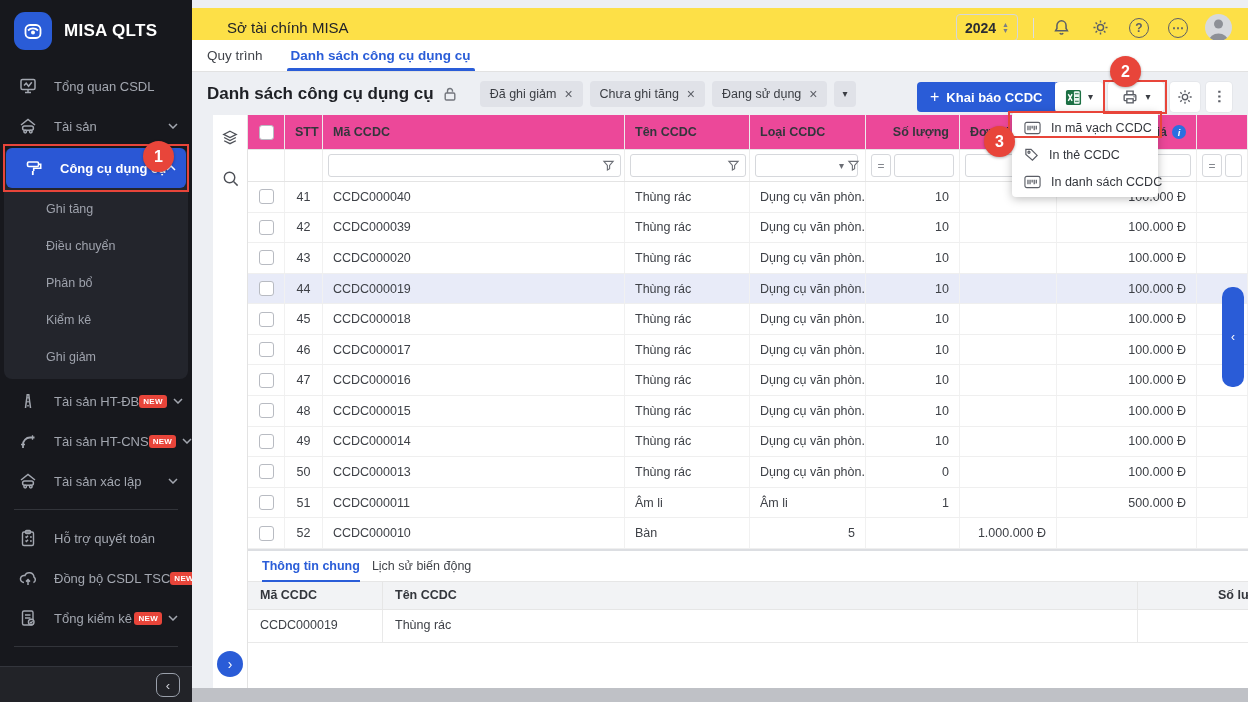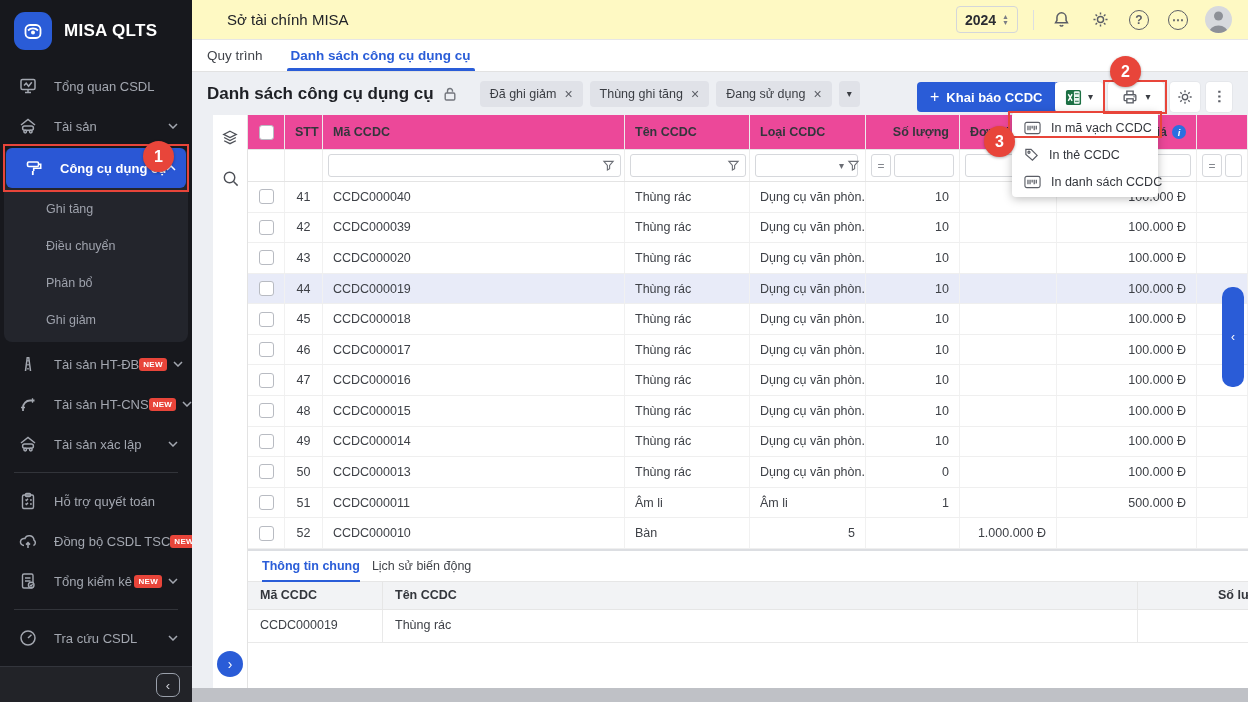--- a/index.html
+++ b/index.html
@@ -27,21 +27,21 @@
 
   
   .anno-rect { position:absolute; border:2.5px solid #e8453a; pointer-events:none; z-index:60; }
   .anno-circle { position:absolute; width:31px; height:31px; border-radius:50%; background:#e8453a; color:#fff; font-weight:bold; font-size:16px; display:flex; align-items:center; justify-content:center; z-index:61; box-shadow:0 1px 3px rgba(0,0,0,.3); }
   .active-rect { position:absolute; inset:-4px -3px; border:2.5px solid #e8453a; pointer-events:none; }
   .circle-1 { top:-7px; right:12px; }
 
   
   .main { position:absolute; left:192px; top:0; width:1056px; height:702px; background:#edeff3; }
 
-  .topbar { position:absolute; left:0; top:0; width:1056px; height:40px; background:#fef9c3; border-bottom:1px solid #e6e6e6; display:flex; align-items:center; }
+  .topbar { position:absolute; left:0; top:8px; width:1056px; height:40px; background:#fde047; border-bottom:1px solid #e6e6e6; display:flex; align-items:center; }
   .topbar-title { margin-left:35px; font-size:15px; color:#212328; }
   .topbar-right { margin-left:auto; display:flex; align-items:center; gap:15px; padding-right:16px; }
   .year-box { display:flex; align-items:center; gap:6px; border:1px solid #d4d6da; border-radius:4px; height:27px; padding:0 8px; cursor:pointer; }
   .year-val { font-size:14px; font-weight:bold; color:#2b2d33; }
   .spin { display:flex; flex-direction:column; line-height:6px; font-size:7px; color:#7a7d85; }
   .top-divider { width:1px; height:20px; background:#dcdee2; }
   .icon-btn { width:24px; height:24px; display:flex; align-items:center; justify-content:center; cursor:pointer; color:#5b5e66; }
   .ring-icon { width:20px; height:20px; border:1.6px solid #5b5e66; border-radius:50%; display:flex; align-items:center; justify-content:center; font-size:12px; font-weight:bold; color:#5b5e66; }
   .avatar { width:27px; height:27px; border-radius:50%; background:#d7d9dd; display:flex; align-items:flex-end; justify-content:center; overflow:hidden; cursor:pointer; }
 
@@ -184,20 +184,21 @@
                 <polyline points="1,5 5,1 9,5"></polyline>
               </svg>
             </span>
           <span class="active-rect"></span>
           <span class="anno-circle circle-1">1</span>
         </div>
         <div id="submenu">
             <div class="sub-item">Ghi tăng</div>
             <div class="sub-item">Điều chuyển</div>
             <div class="sub-item">Phân bổ</div>
+            <div class="sub-item">Kiểm kê</div>
             <div class="sub-item">Ghi giảm</div>
           </div>
       </div>
 
       <div class="side-item">
         <span>
           <svg width="20" height="20" viewBox="0 0 20 20" fill="none" stroke="#a3a7b0" stroke-width="1.5">
             <path d="M7.5 17 L9.3 3"></path>
               <path d="M10.7 3 L12.5 17"></path>
             <path d="M10 6 v1.6 M10 10 v1.6 M10 14 v1.6" stroke-dasharray="2 2"></path>
@@ -364,21 +365,21 @@
           <rect x="3.2" y="7" width="9.6" height="7" rx="1.2"></rect>
           <path d="M5.5 7 V5 a2.5 2.5 0 0 1 5 0 V5.8"></path>
         </svg>
       </span>
       <span class="chips" id="chips">
           <span class="chip">
             <span>Đã ghi giảm</span>
             <span class="chip-close">×</span>
           </span>
           <span class="chip">
-            <span>Thùng ghi tăng</span>
+            <span>Chưa ghi tăng</span>
             <span class="chip-close">×</span>
           </span>
           <span class="chip">
             <span>Đang sử dụng</span>
             <span class="chip-close">×</span>
           </span>
           <span class="chip dd">
             <span class="caret">▾</span>
           </span>
         </span>

